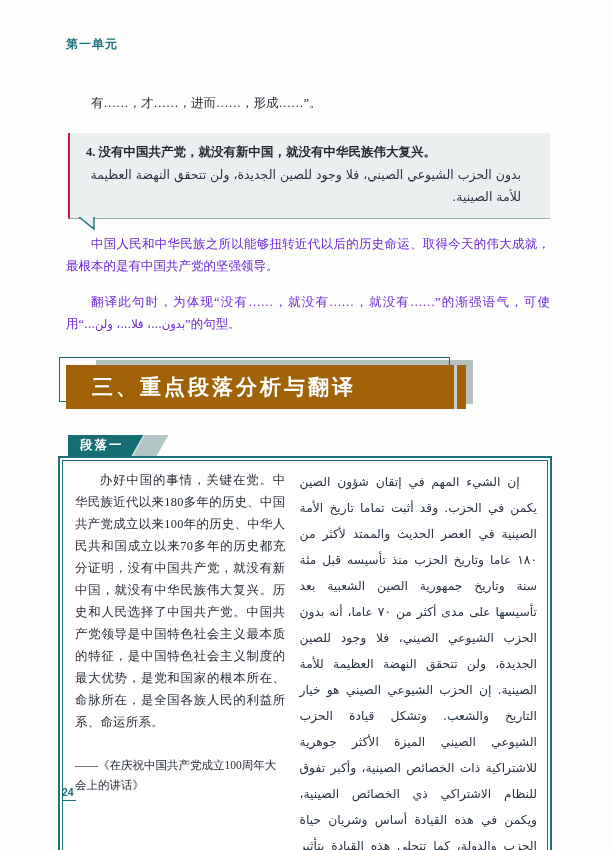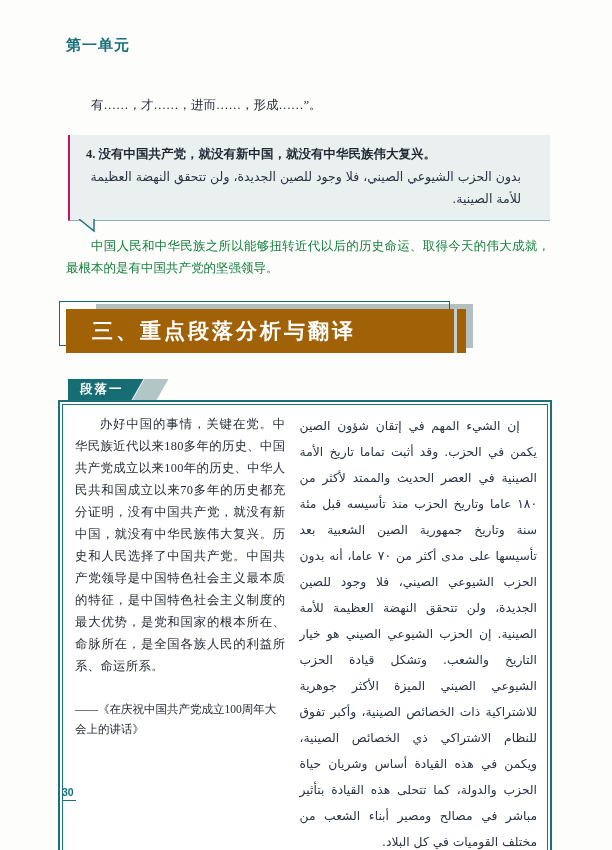--- a/index.html
+++ b/index.html
@@ -8,21 +8,21 @@
     width: 612px; height: 850px;
     font-family: "Liberation Serif", "DejaVu Serif", serif;
     color: #232b36;
     overflow: hidden;
   }
   .page { position: relative; width: 612px; height: 850px; background: #fdfdfc; }
 
   .unit-header {
     padding-top: 36px; margin-left: 66px;
     font-family: Liberation Mono, monospace;
-    font-size: 15px; font-weight: bold; color: #17707a; letter-spacing: 1px;
+    font-size: 12px; font-weight: bold; color: #17707a; letter-spacing: 1px;
   }
 
   .intro-line {
     margin: 40px 62px 0 66px;
     text-indent: 2em; font-size: 12.5px; line-height: 20px; color: #1f2630;
   }
 
   
   .callout {
     position: relative;
@@ -36,21 +36,21 @@
   .callout-ar {
     direction: rtl; text-align: right;
     font-family: "DejaVu Sans", sans-serif;
     font-size: 12.5px; color: #2a3442; line-height: 22px;
     padding-right: 1.2em; margin-top: 2px;
   }
   .callout-tail { position: absolute; left: 8px; top: 100%; margin-top: -1px; }
 
   .body-para {
     margin: 14px 62px 0 66px;
-    text-indent: 2em; font-size: 12.5px; line-height: 22px; color: #15803d;
+    text-indent: 2em; font-size: 12.5px; line-height: 22px; color: #6d28d9;
     text-align: justify;
   }
   .arabic-inline { font-family: "DejaVu Sans", sans-serif; font-size: 11.5px; unicode-bidi: isolate; }
 
   
   .banner { position: relative; margin: 30px 146px 0 66px; height: 44px; }
   .banner-outline {
     position: absolute; left: -7px; top: -8px; right: 16px; bottom: 7px;
     border: 1px solid #156870; z-index: 1;
   }
@@ -122,20 +122,21 @@
     <div class="callout-ar" dir="rtl">بدون الحزب الشيوعي الصيني، فلا وجود للصين الجديدة، ولن تتحقق النهضة العظيمة للأمة الصينية.</div>
     <span class="callout-tail">
       <svg width="20" height="14" viewBox="0 0 20 14">
         <path d="M1,0 L16,12 L16,0" fill="#e9f0ef" stroke="#17707a" stroke-width="1.4"></path>
       </svg>
     </span>
   </div>
 
   <div class="body-para">中国人民和中华民族之所以能够扭转近代以后的历史命运、取得今天的伟大成就，最根本的是有中国共产党的坚强领导。</div>
 
+  <div class="body-para"><span>翻译此句时，为体现“没有……，就没有……，就没有……”的渐强语气，可使用“</span><span class="arabic-inline" dir="rtl">بدون...، فلا...، ولن...</span><span>”的句型。</span></div>
 
   <div class="banner">
     <div class="banner-shadow"></div>
     <div class="banner-outline"></div>
     <div class="banner-main">
       <span class="banner-title">三、重点段落分析与翻译</span>
     </div>
   </div>
 
   <div class="tab-row">
@@ -151,15 +152,15 @@
         <div class="zh-text">办好中国的事情，关键在党。中华民族近代以来180多年的历史、中国共产党成立以来100年的历史、中华人民共和国成立以来70多年的历史都充分证明，没有中国共产党，就没有新中国，就没有中华民族伟大复兴。历史和人民选择了中国共产党。中国共产党领导是中国特色社会主义最本质的特征，是中国特色社会主义制度的最大优势，是党和国家的根本所在、命脉所在，是全国各族人民的利益所系、命运所系。</div>
         <div class="zh-citation">——《在庆祝中国共产党成立100周年大会上的讲话》</div>
       </div>
       <div class="col-ar" dir="rtl">
         <div class="ar-text">إن الشيء المهم في إتقان شؤون الصين يكمن في الحزب. وقد أثبت تماما تاريخ الأمة الصينية في العصر الحديث والممتد لأكثر من ١٨٠ عاما وتاريخ الحزب منذ تأسيسه قبل مئة سنة وتاريخ جمهورية الصين الشعبية بعد تأسيسها على مدى أكثر من ٧٠ عاما، أنه بدون الحزب الشيوعي الصيني، فلا وجود للصين الجديدة، ولن تتحقق النهضة العظيمة للأمة الصينية. إن الحزب الشيوعي الصيني هو خيار التاريخ والشعب. وتشكل قيادة الحزب الشيوعي الصيني الميزة الأكثر جوهرية للاشتراكية ذات الخصائص الصينية، وأكبر تفوق للنظام الاشتراكي ذي الخصائص الصينية، ويكمن في هذه القيادة أساس وشريان حياة الحزب والدولة، كما تتحلى هذه القيادة بتأثير مباشر في مصالح ومصير أبناء الشعب من مختلف القوميات في كل البلاد.</div>
 
       </div>
     </div>
   </div>
 
-  <div class="page-number">30</div>
+  <div class="page-number">24</div>
 
 </div>
 
 </body></html>

